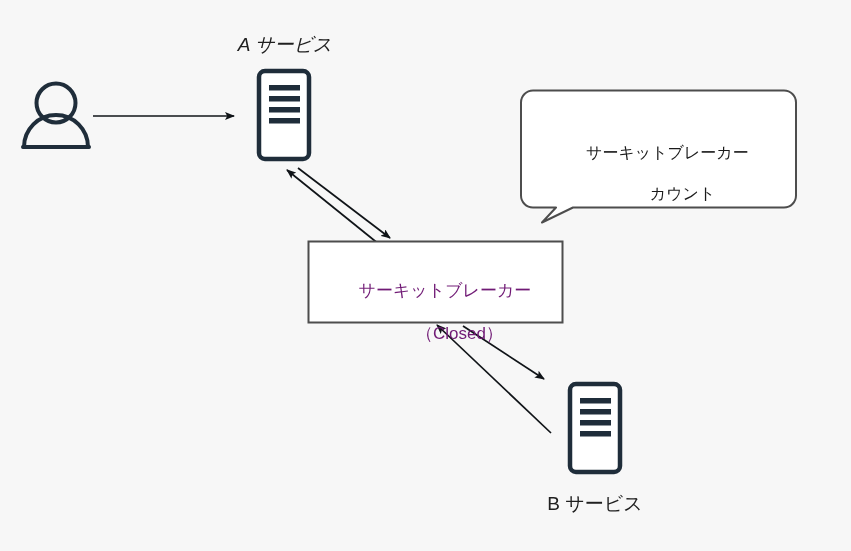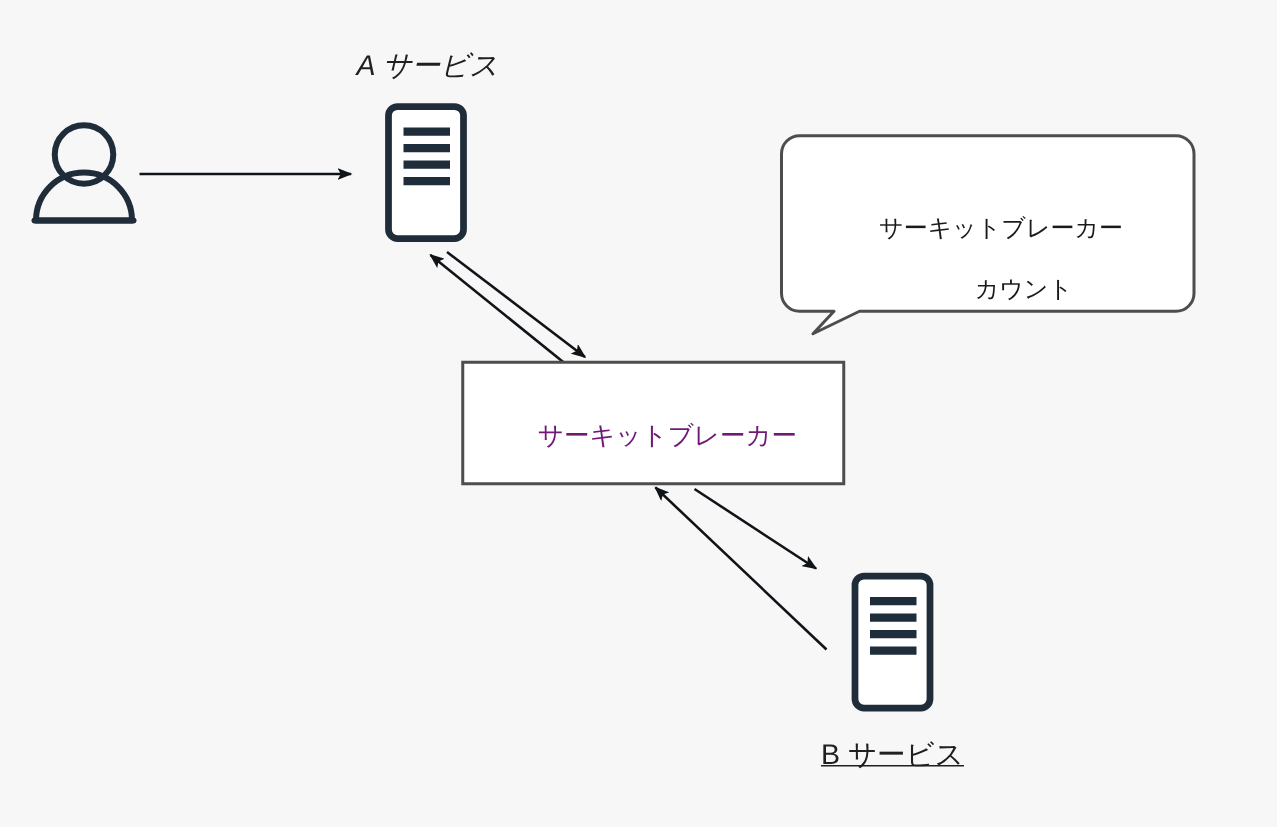--- a/index.html
+++ b/index.html
@@ -42,21 +42,20 @@
     font-size: 19px;
     color: #202020;
     font-style: italic;
   }
   #label-service-b {
     left: 510px;
     top: 492px;
     width: 170px;
     font-size: 19px;
     color: #202020;
-    text-decoration: underline;
   }
   #breaker-text {
     left: 310px;
     top: 258px;
     width: 251px;
     font-size: 17px;
     color: #701a75;
   }
   #callout-text {
     left: 523px;
@@ -120,20 +119,21 @@
              L573,207.5 L542,222.5 L556,207.5 L533,207.5 A12,12 0 0 1 521,195.5
              L521,102.5 A12,12 0 0 1 533,90.5 Z" fill="#ffffff" stroke="#4d4d4d" stroke-width="2" stroke-linejoin="round"></path>
   </svg>
 
   <div class="label-text" id="label-service-a">A サービス</div>
 
   <div class="label-text" id="label-service-b">B サービス</div>
 
   <div class="label-text" id="breaker-text">
     <span>サーキットブレーカー</span>
+    <span class="text-line-2">（Closed）</span>
   </div>
 
   <div class="label-text" id="callout-text">
     <span>サーキットブレーカー</span>
     <span class="text-line-2">カウント</span>
   </div>
 
 </div>
 
 </body></html>

